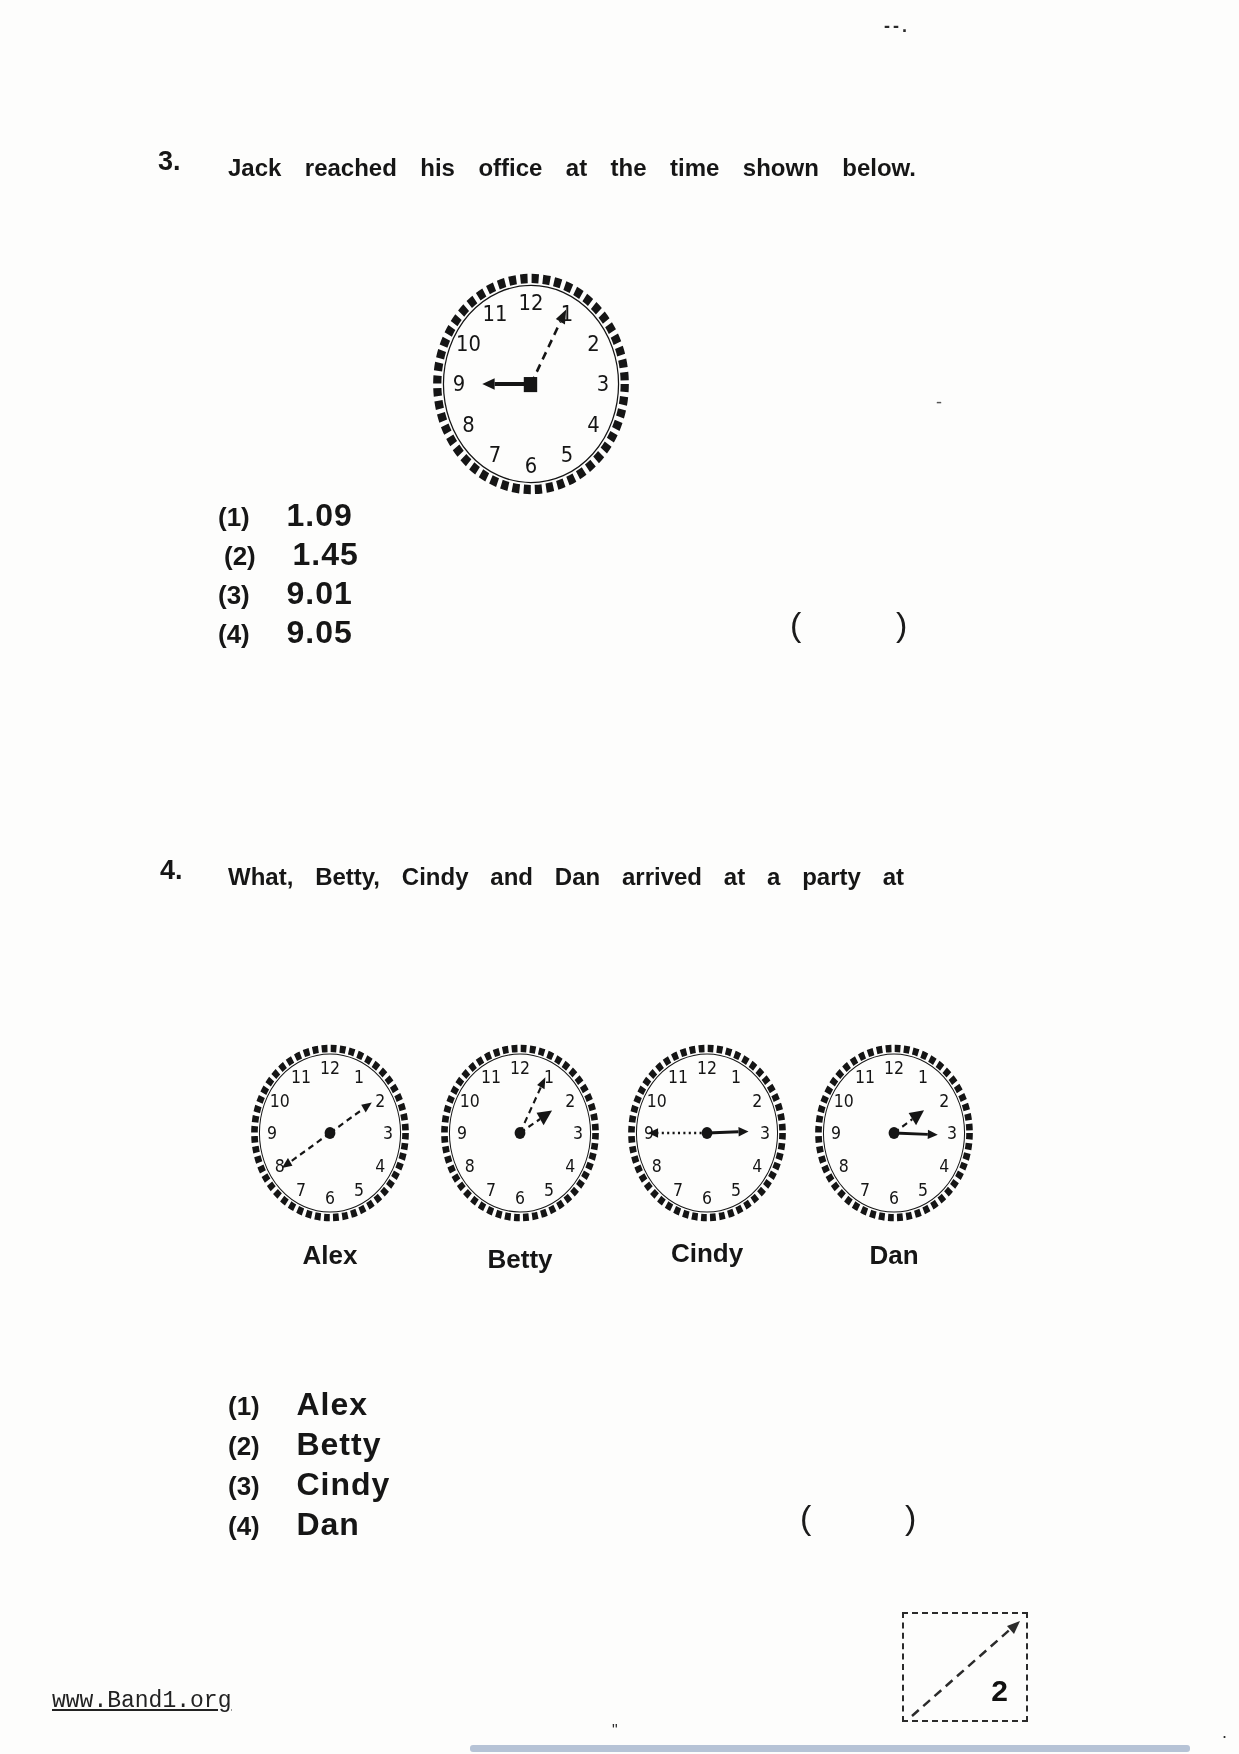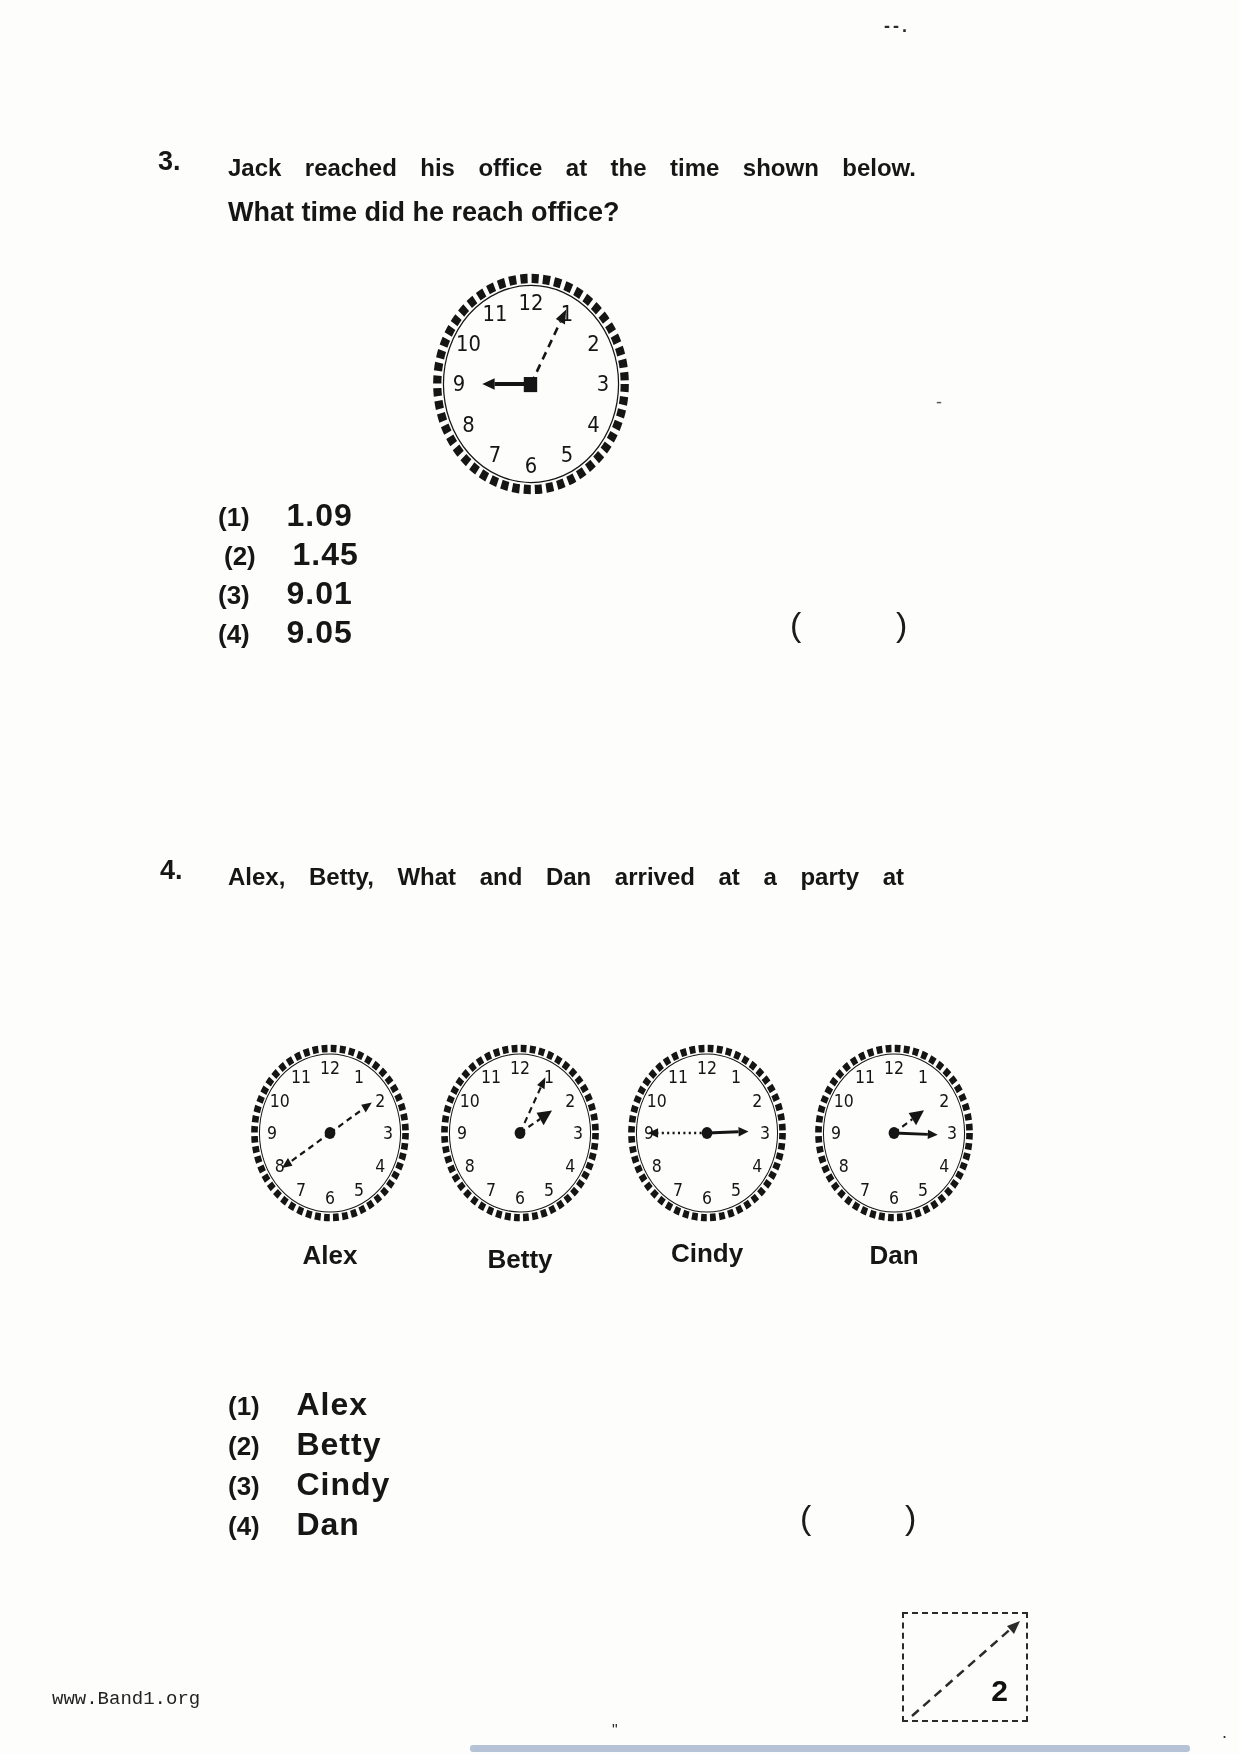--- a/index.html
+++ b/index.html
@@ -17,40 +17,39 @@
   .q-line{font-size:27px;font-weight:600;line-height:44px;white-space:nowrap;}
   .q-line-justify{
     font-size:24px;font-weight:600;line-height:44px;
     text-align:justify;text-align-last:justify;white-space:normal;
   }
   .opt-label{display:inline-block;width:64px;font-size:26px;font-weight:600;}
   .opt-value{display:inline-block;font-size:32px;font-weight:600;letter-spacing:1px;}
   .bracket{font-size:34px;font-weight:400;color:#1b1b1b;}
   .clock-label{font-size:26px;font-weight:600;text-align:center;}
   .mark{color:#2a2a2a;}
-  .footer-site{font-family:"Liberation Mono", monospace;font-size:19px;color:#222;}
+  .footer-site{font-family:"Liberation Mono", monospace;font-size:23px;color:#222;text-decoration:underline;}
   #page-num-box{
     border:2px dashed #2b2b2b;
     box-sizing:border-box;
   }
   .page-num{font-size:30px;font-weight:600;color:#111;}
   .scan-band{background:#a9b8cf;opacity:.85;border-radius:3px;}
   svg{display:block;}
 </style>
 </head>
 <body>
 
 <div id="page">
 
   <div class="abs mark" style="left:884px;top:16px;font-size:18px;font-weight:700;letter-spacing:3px;">--.</div>
   <div class="abs mark" style="left:936px;top:392px;font-size:18px;color:#555;">-</div>
 
   <div class="abs q-number" style="left:158px;top:146px;">3.</div>
   <div class="abs q-line-justify" style="left:228px;top:146px;width:688px;">Jack reached his office at the time shown below.</div>
-  <div class="abs q-line" style="left:228px;top:190px;">What time did he reach office?</div>
 
   <svg class="abs" style="left:428px;top:268px;" width="206" height="232" viewBox="0 0 200 200" preserveAspectRatio="none">
       <circle cx="100" cy="100" r="91" fill="none" stroke="#151515" stroke-width="8" stroke-dasharray="7 4"></circle>
       <circle cx="100" cy="100" r="85" fill="none" stroke="#151515" stroke-width="1.2"></circle>
       <text x="135" y="39.37822173508929" text-anchor="middle" dominant-baseline="central" font-size="19" font-family="DejaVu Sans, sans-serif" fill="#151515">1</text>
       <text x="160.6217782649107" y="65" text-anchor="middle" dominant-baseline="central" font-size="19" font-family="DejaVu Sans, sans-serif" fill="#151515">2</text>
       <text x="170" y="100" text-anchor="middle" dominant-baseline="central" font-size="19" font-family="DejaVu Sans, sans-serif" fill="#151515">3</text>
       <text x="160.62177826491072" y="135" text-anchor="middle" dominant-baseline="central" font-size="19" font-family="DejaVu Sans, sans-serif" fill="#151515">4</text>
       <text x="135" y="160.62177826491072" text-anchor="middle" dominant-baseline="central" font-size="19" font-family="DejaVu Sans, sans-serif" fill="#151515">5</text>
       <text x="100.00000000000001" y="170" text-anchor="middle" dominant-baseline="central" font-size="19" font-family="DejaVu Sans, sans-serif" fill="#151515">6</text>
@@ -80,21 +79,21 @@
     <span class="opt-value">9.01</span>
   </div>
   <div class="abs" style="left:218px;top:614px;">
     <span class="opt-label">(4)</span>
     <span class="opt-value">9.05</span>
   </div>
   <div class="abs bracket" style="left:790px;top:605px;">(</div>
   <div class="abs bracket" style="left:896px;top:605px;">)</div>
 
   <div class="abs q-number" style="left:160px;top:855px;">4.</div>
-  <div class="abs q-line-justify" style="left:228px;top:855px;width:676px;">Alex, Betty, What and Dan arrived at a party at</div>
+  <div class="abs q-line-justify" style="left:228px;top:855px;width:676px;">What, Betty, Cindy and Dan arrived at a party at</div>
 
   <svg class="abs" style="left:247px;top:1040px;" width="166" height="186" viewBox="0 0 200 200" preserveAspectRatio="none">
       <circle cx="100" cy="100" r="91" fill="none" stroke="#151515" stroke-width="8" stroke-dasharray="7 4"></circle>
       <circle cx="100" cy="100" r="85" fill="none" stroke="#151515" stroke-width="1.2"></circle>
       <text x="135" y="39.37822173508929" text-anchor="middle" dominant-baseline="central" font-size="19" font-family="DejaVu Sans, sans-serif" fill="#151515">1</text>
       <text x="160.6217782649107" y="65" text-anchor="middle" dominant-baseline="central" font-size="19" font-family="DejaVu Sans, sans-serif" fill="#151515">2</text>
       <text x="170" y="100" text-anchor="middle" dominant-baseline="central" font-size="19" font-family="DejaVu Sans, sans-serif" fill="#151515">3</text>
       <text x="160.62177826491072" y="135" text-anchor="middle" dominant-baseline="central" font-size="19" font-family="DejaVu Sans, sans-serif" fill="#151515">4</text>
       <text x="135" y="160.62177826491072" text-anchor="middle" dominant-baseline="central" font-size="19" font-family="DejaVu Sans, sans-serif" fill="#151515">5</text>
       <text x="100.00000000000001" y="170" text-anchor="middle" dominant-baseline="central" font-size="19" font-family="DejaVu Sans, sans-serif" fill="#151515">6</text>

